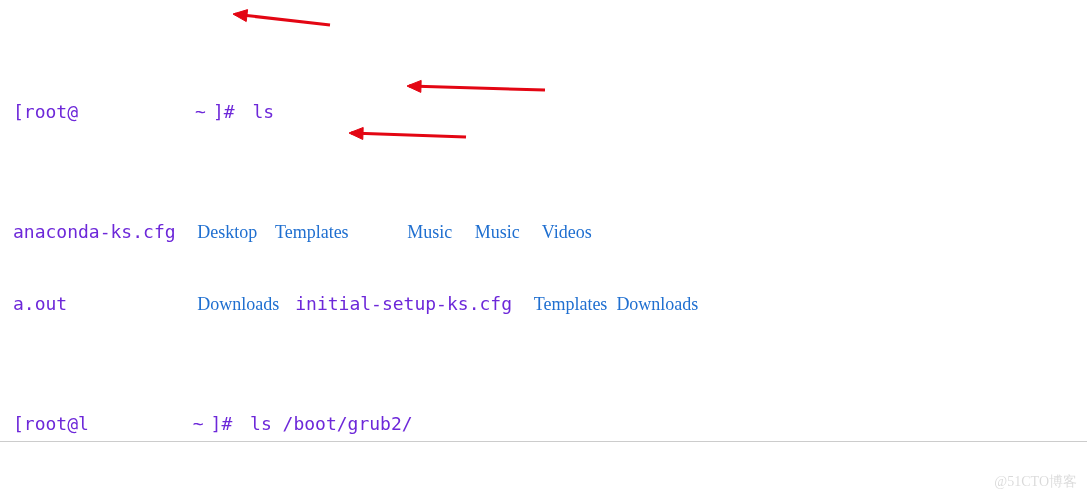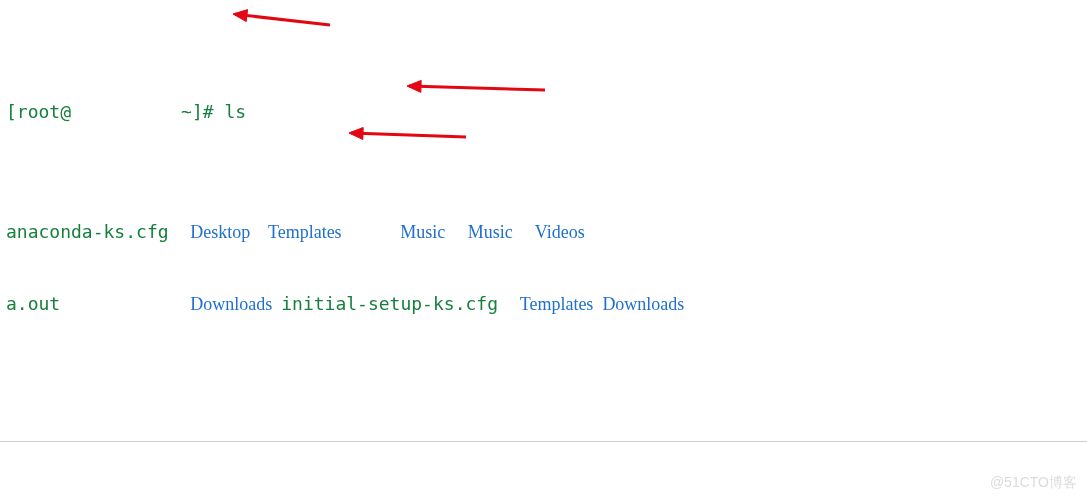--- a/index.html
+++ b/index.html
@@ -17,38 +17,38 @@
   }
   .term {
     position: relative;
     padding: 4px 6px;
     white-space: pre;
     letter-spacing: 0px;
   }
   .row { display: block; height: 24px; }
   .tok { display: inline; }
   .blue  { color: #1f6fd0; font-family: Liberation Serif, serif; }
-  .black { color: #15803d; }
+  .black { color: #6d28d9; margin-left: 7px; }
   .redact {
     display: inline-block;
     height: 20px;
     vertical-align: -3px;
     background: #fff;
     position: relative;
   }
   .redact::after {
     content: "";
     position: absolute;
     inset: 0;
   }
   .watermark {
     position: absolute;
     right: 10px;
     bottom: 6px;
-    font-family: Liberation Sans, sans-serif;
+    font-family: Liberation Serif, serif;
     font-size: 14px;
     color: rgba(0,0,0,0.15);
   }
   .bottom-border {
     position: absolute;
     left: 0; right: 0; bottom: 58px;
     border-bottom: 1px solid rgba(0,0,0,0.2);
   }
   svg.arrow {
     position: absolute;
@@ -64,20 +64,21 @@
 <div class="term">
 
   
   <span class="row"><span class="tok black">[root@</span><span class="redact" style="width:110px">        </span><span class="tok black">~</span><span class="tok black">]# </span><span class="tok black">ls</span></span>
 
   
   <span class="row"><span class="tok black">anaconda-ks.cfg  </span><span class="tok blue">Desktop    </span><span class="tok blue">Templates             </span><span class="tok blue">Music     </span><span class="tok blue">Music     </span><span class="tok blue">Videos</span></span>
   <span class="row"><span class="tok black">a.out            </span><span class="tok blue">Downloads  </span><span class="tok black">initial-setup-ks.cfg  </span><span class="tok blue">Templates  </span><span class="tok blue">Downloads</span></span>
 
   
+  <span class="row"><span class="tok black">[root@l</span><span class="redact" style="width:86px">      </span><span class="tok black"> ~</span><span class="tok black">]# </span><span class="tok black">ls /boot/grub2/</span></span>
 
   
   
 
   
   
 
   
   
   

